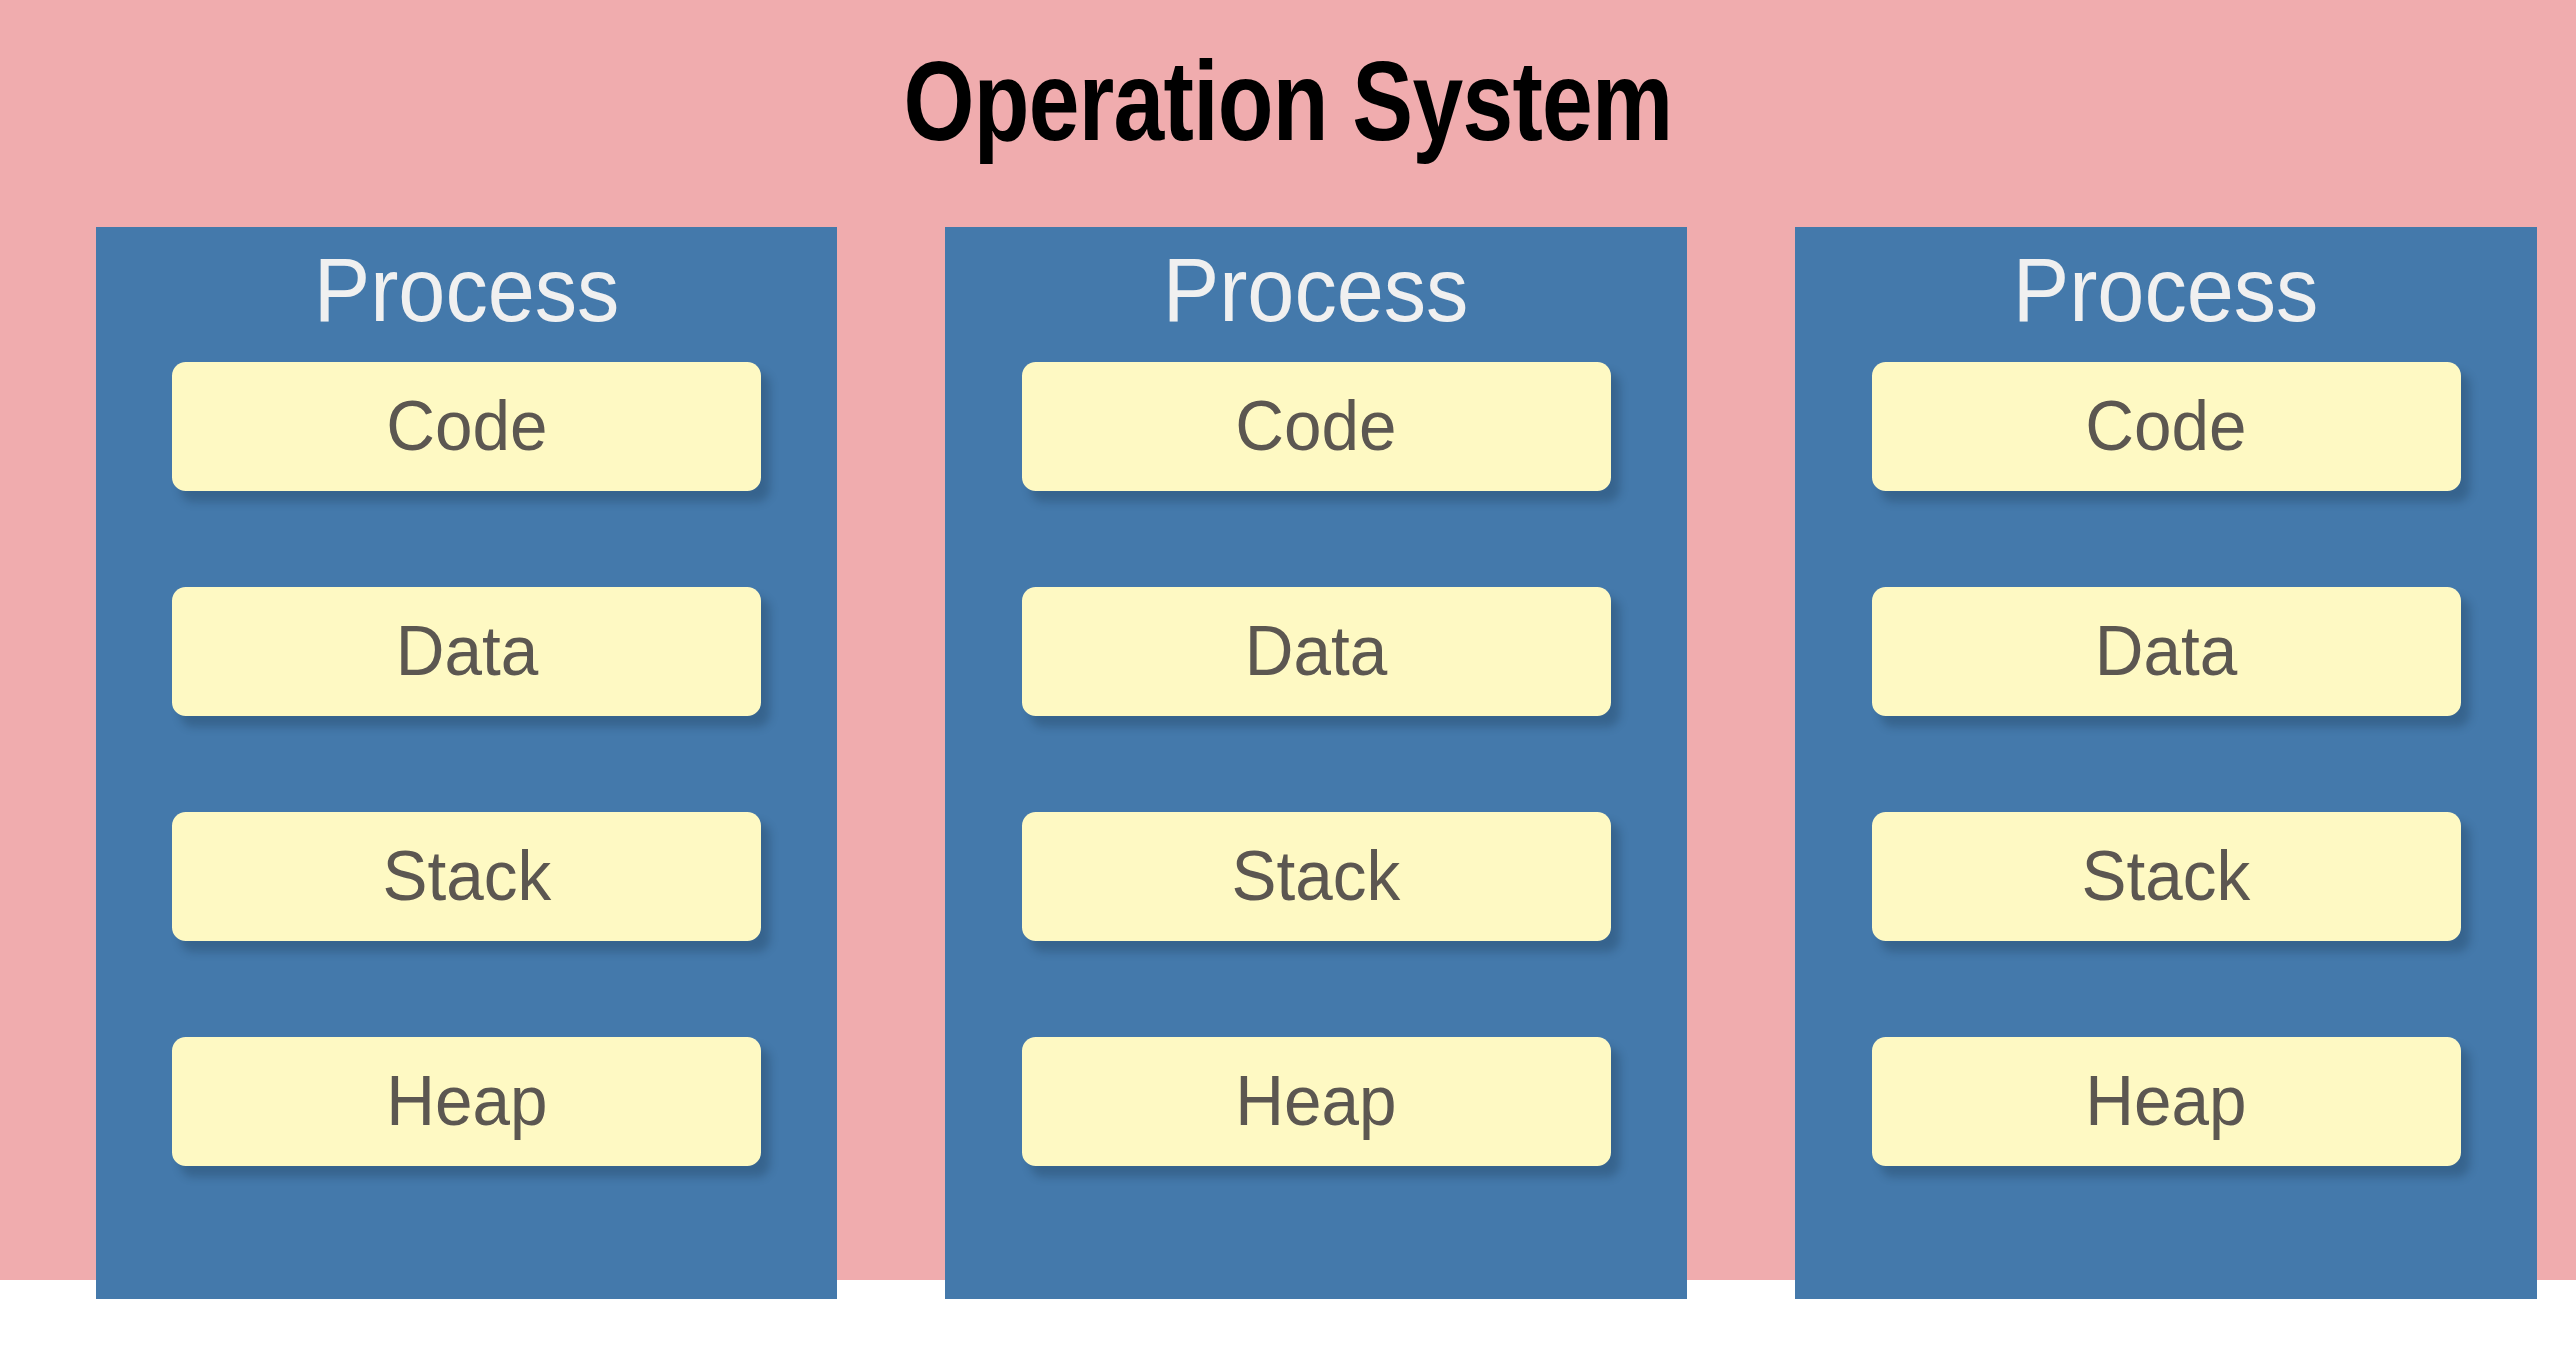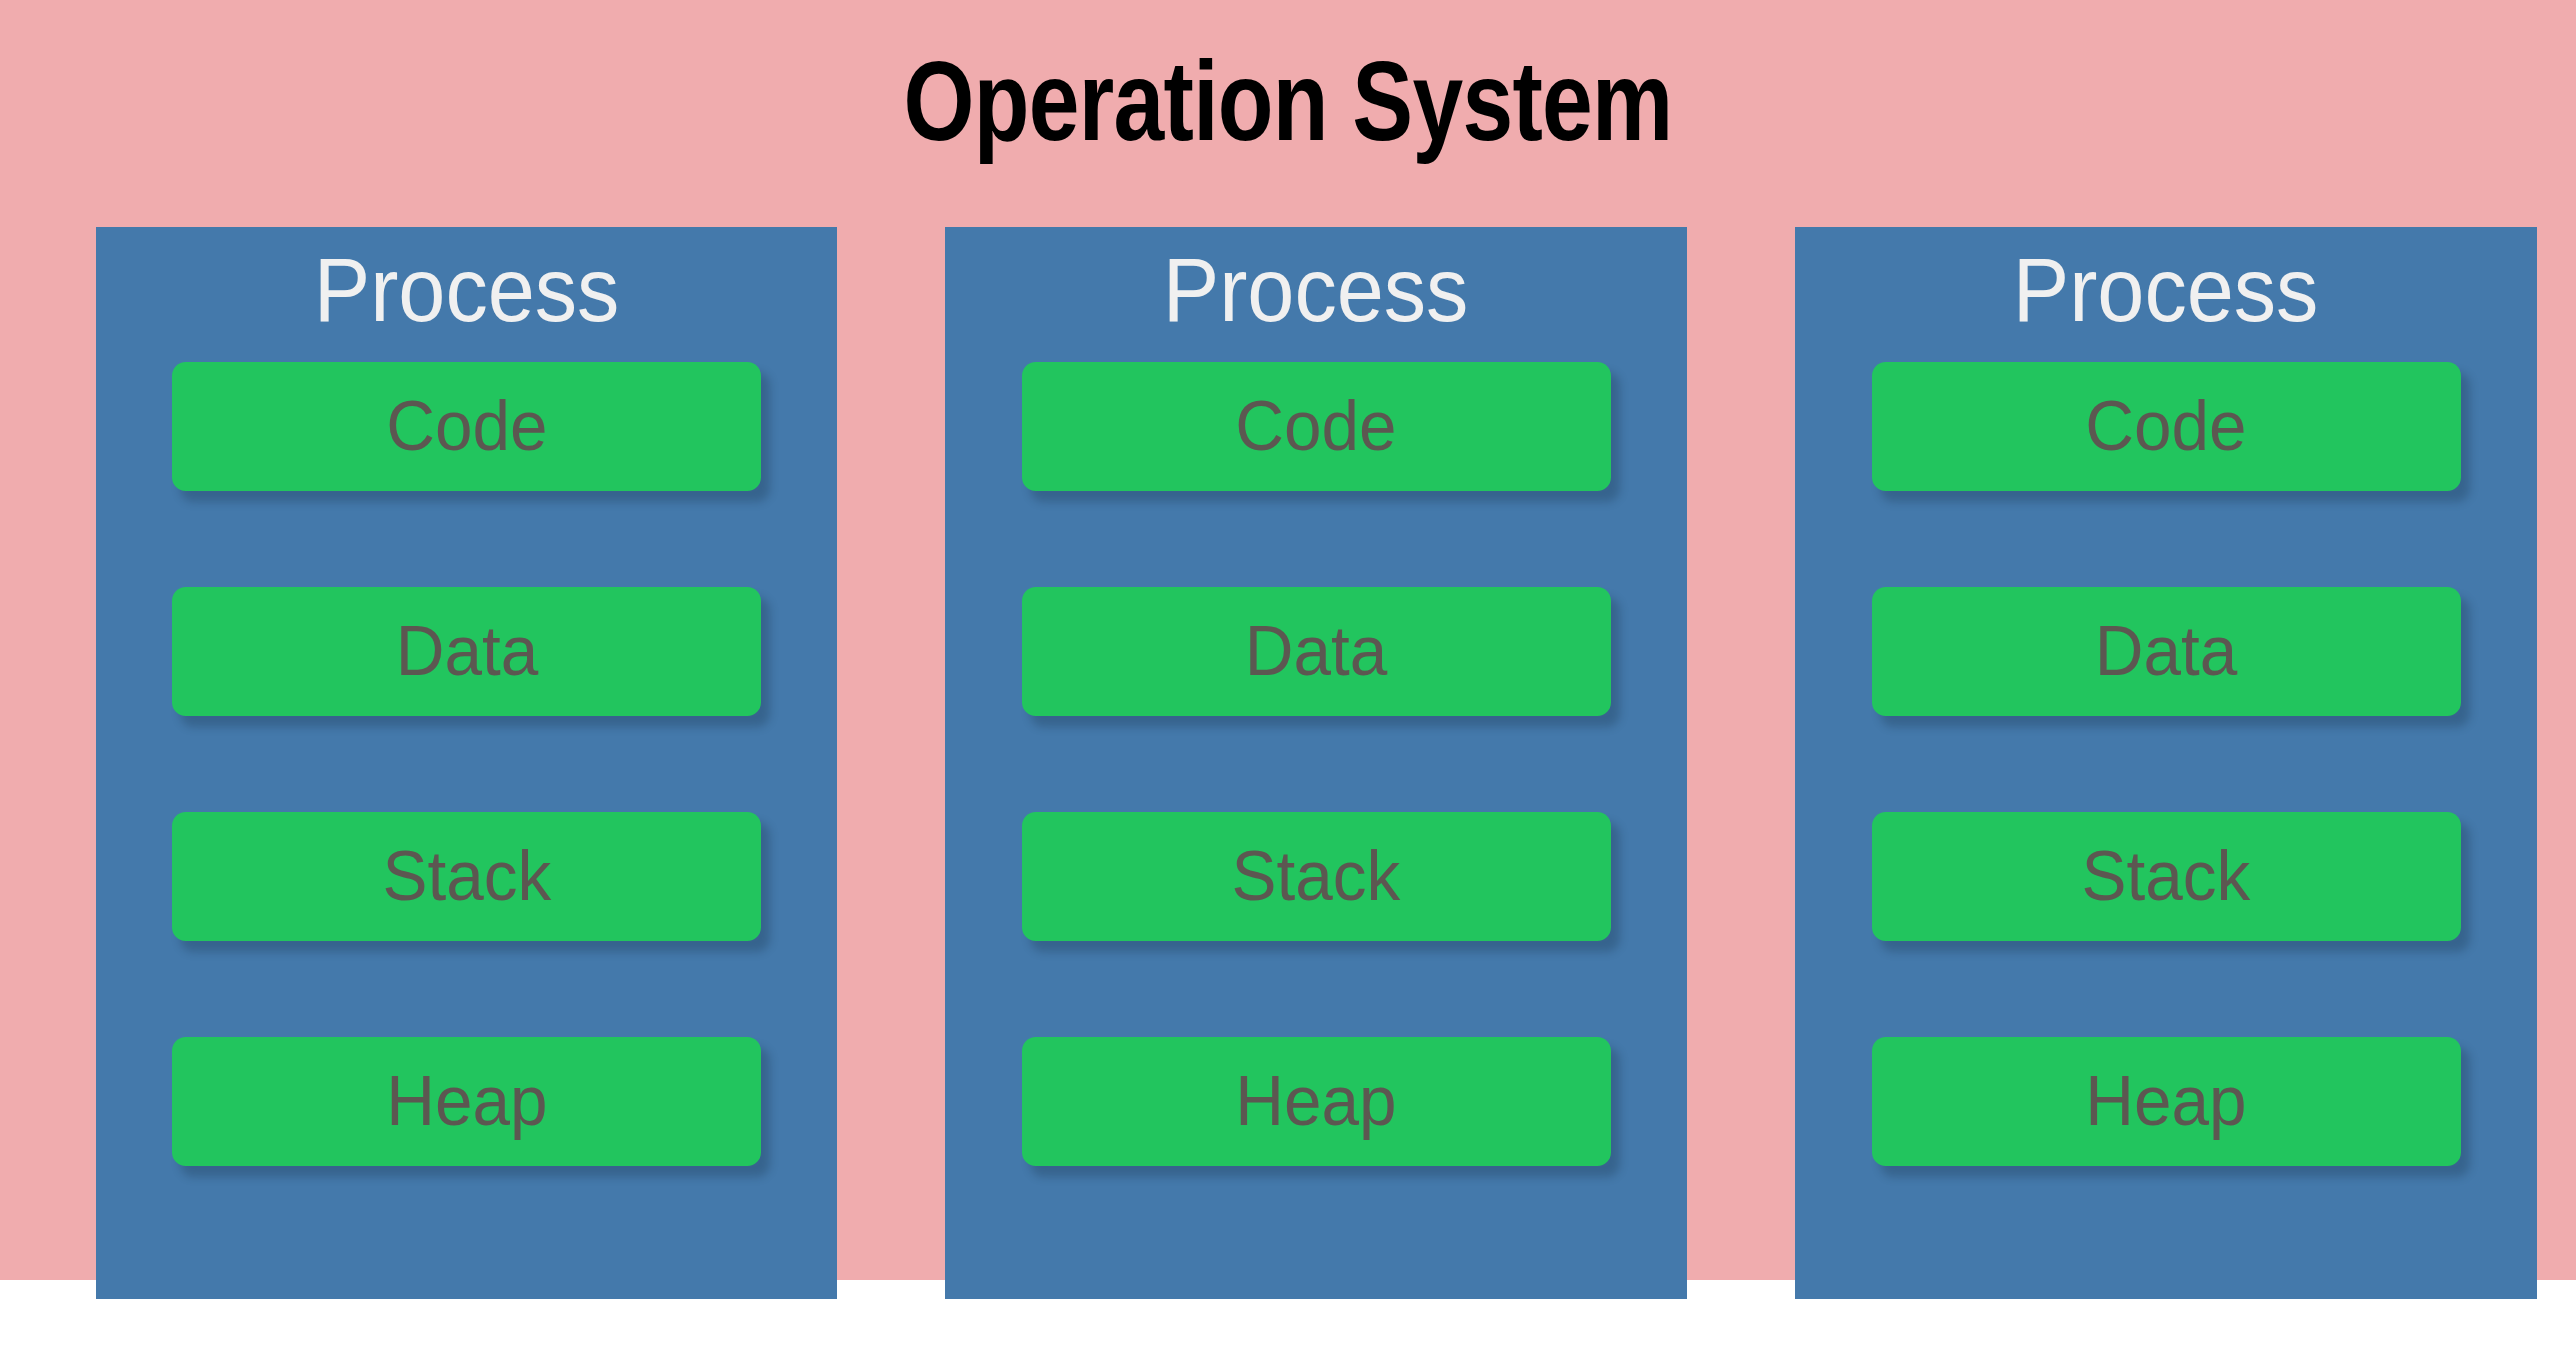--- a/index.html
+++ b/index.html
@@ -85,21 +85,21 @@
     margin-top: 20.7px;
     width: 100%;
     display: flex;
     flex-direction: column;
     align-items: center;
   }
 
   .segment {
     width: 589px;
     height: 129px;
-    background: #22c55e;
+    background: #fef9c3;
     border-radius: 13.8px;
     display: flex;
     align-items: center;
     justify-content: center;
     box-shadow: 8.6px 10.3px 8.6px rgba(20, 45, 70, 0.28);
     margin-bottom: 96px;
     box-sizing: border-box;
   }
   .segment:last-child { margin-bottom: 0; }
 

